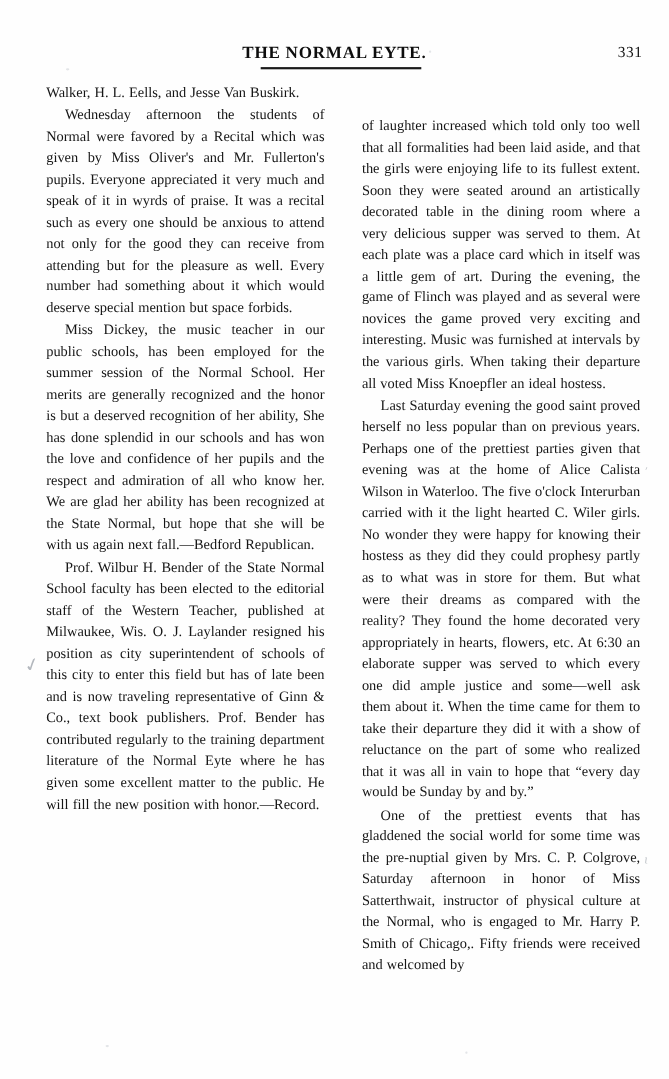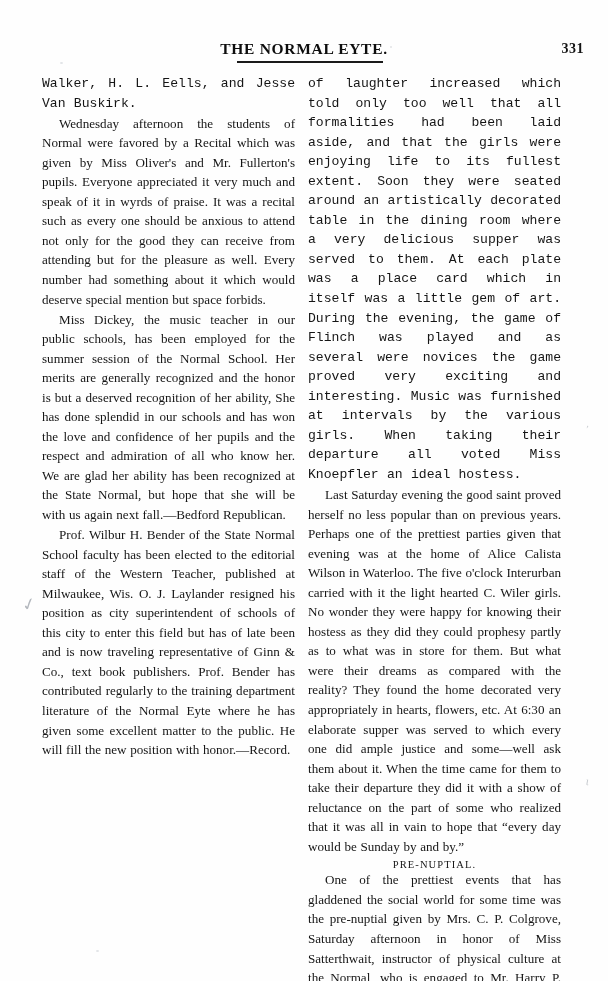--- a/index.html
+++ b/index.html
@@ -43,55 +43,55 @@
     top: 21px;
     width: 146px;
     height: 2px;
     background: #1a1a1a;
   }
   .page-number {
     position: absolute;
     right: 24px;
     top: 1px;
     font-size: 14px;
-    font-weight: bold;
+    font-weight: normal;
     letter-spacing: 0.5px;
     color: #141414;
   }
 
   
   .columns {
     position: absolute;
     left: 0;
     top: 74px;
     width: 608px;
     height: 860px;
   }
   .column {
     position: absolute;
     top: 0;
     width: 253px;
     height: 860px;
   }
   .column-left  { left: 42px; }
-  .column-right { left: 308px; }
+  .column-right { left: 329px; margin-top: 30px; }
 
   .para {
     margin: 0 0 0.5px 0;
     font-size: 13.1px;
     line-height: 19.55px;
     text-align: justify;
     text-justify: inter-word;
     word-spacing: 0.4px;
     color: #151515;
     -webkit-hyphens: none;
     hyphens: none;
   }
   .para.indent { text-indent: 17px; font-family: Liberation Serif, serif; }
-  .para.cont   { text-indent: 0; font-family: Liberation Mono, monospace; }
+  .para.cont   { text-indent: 0; }
 
   .subhead {
     margin: 3px 0 0 0;
     font-size: 10.5px;
     text-align: center;
     letter-spacing: 1.1px;
     color: #151515;
   }
 
   
@@ -132,21 +132,20 @@
     <div class="column column-left">
       <p class="para cont">Walker, H. L. Eells, and Jesse Van Buskirk.</p>
       <p class="para indent">Wednesday afternoon the students of Normal were favored by a Recital which was given by Miss Oliver's and Mr. Fullerton's pupils. Everyone appreciated it very much and speak of it in wyrds of praise. It was a recital such as every one should be anxious to attend not only for the good they can receive from attending but for the pleasure as well. Every number had something about it which would deserve special mention but space forbids.</p>
       <p class="para indent">Miss Dickey, the music teacher in our public schools, has been employed for the summer session of the Normal School. Her merits are generally recognized and the honor is but a deserved recognition of her ability, She has done splendid in our schools and has won the love and confidence of her pupils and the respect and admiration of all who know her. We are glad her ability has been recognized at the State Normal, but hope that she will be with us again next fall.—Bedford Republican.</p>
       <p class="para indent">Prof. Wilbur H. Bender of the State Normal School faculty has been elected to the editorial staff of the Western Teacher, published at Milwaukee, Wis. O. J. Laylander resigned his position as city superintendent of schools of this city to enter this field but has of late been and is now traveling representative of Ginn &amp; Co., text book publishers. Prof. Bender has contributed regularly to the training department literature of the Normal Eyte where he has given some excellent matter to the public. He will fill the new position with honor.—Record.</p>
     </div>
 
     <div class="column column-right">
       <p class="para cont">of laughter increased which told only too well that all formalities had been laid aside, and that the girls were enjoying life to its fullest extent. Soon they were seated around an artistically decorated table in the dining room where a very delicious supper was served to them. At each plate was a place card which in itself was a little gem of art. During the evening, the game of Flinch was played and as several were novices the game proved very exciting and interesting. Music was furnished at intervals by the various girls. When taking their departure all voted Miss Knoepfler an ideal hostess.</p>
       <p class="para indent">Last Saturday evening the good saint proved herself no less popular than on previous years. Perhaps one of the prettiest parties given that evening was at the home of Alice Calista Wilson in Waterloo. The five o'clock Interurban carried with it the light hearted C. Wiler girls. No wonder they were happy for knowing their hostess as they did they could prophesy partly as to what was in store for them. But what were their dreams as compared with the reality? They found the home decorated very appropriately in hearts, flowers, etc. At 6:30 an elaborate supper was served to which every one did ample justice and some—well ask them about it. When the time came for them to take their departure they did it with a show of reluctance on the part of some who realized that it was all in vain to hope that “every day would be Sunday by and by.”</p>
-      <div class="subhead">PRE-NUPTIAL.</div>
       <p class="para indent">One of the prettiest events that has gladdened the social world for some time was the pre-nuptial given by Mrs. C. P. Colgrove, Saturday afternoon in honor of Miss Satterthwait, instructor of physical culture at the Normal, who is engaged to Mr. Harry P. Smith of Chicago,. Fifty friends were received and welcomed by</p>
     </div>
 
   </div>
 
   <div class="pencil-mark mark-left">✓</div>
   <div class="pencil-mark mark-right-a">′</div>
   <div class="pencil-mark mark-right-b">ɩ</div>
 
   <div class="speck" style="left:60px;  top:62px;  width:3px; height:2px;"></div>

